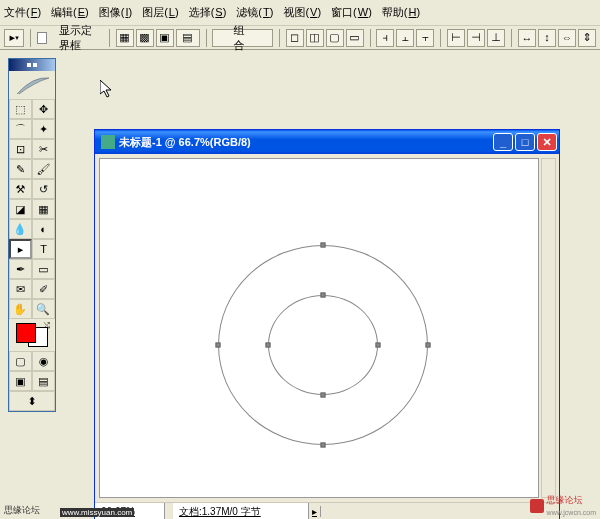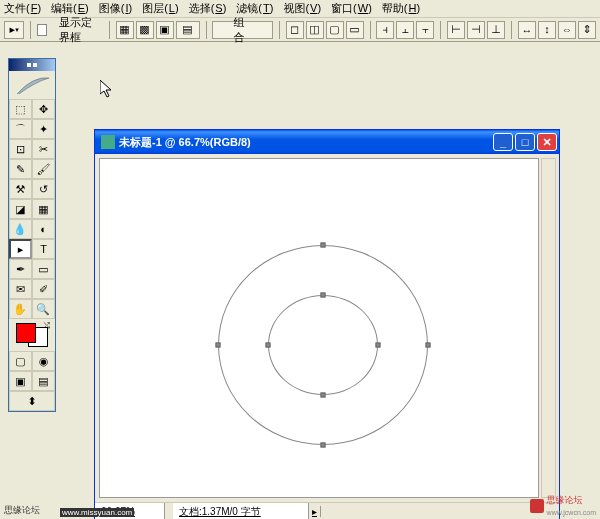--- a/index.html
+++ b/index.html
@@ -1,19 +1,19 @@
 <!DOCTYPE html>
 <html><head>
   <meta charset="utf-8">
   <style>
     * { margin: 0; padding: 0; box-sizing: border-box; }
     body { width: 600px; height: 519px; font-family: "Microsoft YaHei", sans-serif; font-size: 11px; background: #ebe9d8; overflow: hidden; position: relative; }
     
     
-    .menubar { height: 18px; background: #ebe9d8; display: flex; align-items: center; padding: 8px 4px; gap: 10px; border-bottom: 1px solid #ccc9b8; }
+    .menubar { height: 26px; background: #ebe9d8; display: flex; align-items: center; padding: 8px 4px; gap: 10px; border-bottom: 1px solid #ccc9b8; }
     .menu-item { cursor: pointer; color: #000; }
     .menu-hotkey { text-decoration: underline; margin-left: 1px; }
     
     
     .optionsbar { height: 24px; background: #ebe9d8; display: flex; align-items: center; padding: 0 4px; gap: 4px; border-bottom: 1px solid #9e9b88; }
     .opt-tool { width: 24px; height: 18px; display: flex; align-items: center; justify-content: center; border: 1px solid #9e9b88; background: #f5f3e5; }
     .opt-sep { width: 1px; height: 18px; background: #9e9b88; margin: 0 2px; }
     .checkbox-label { display: flex; align-items: center; gap: 12px; }
     .checkbox-box { width: 12px; height: 12px; border: 1px solid #888; background: #fff; }
     .opt-btn { width: 18px; height: 18px; border: 1px solid #9e9b88; background: #f5f3e5; display: flex; align-items: center; justify-content: center; }

